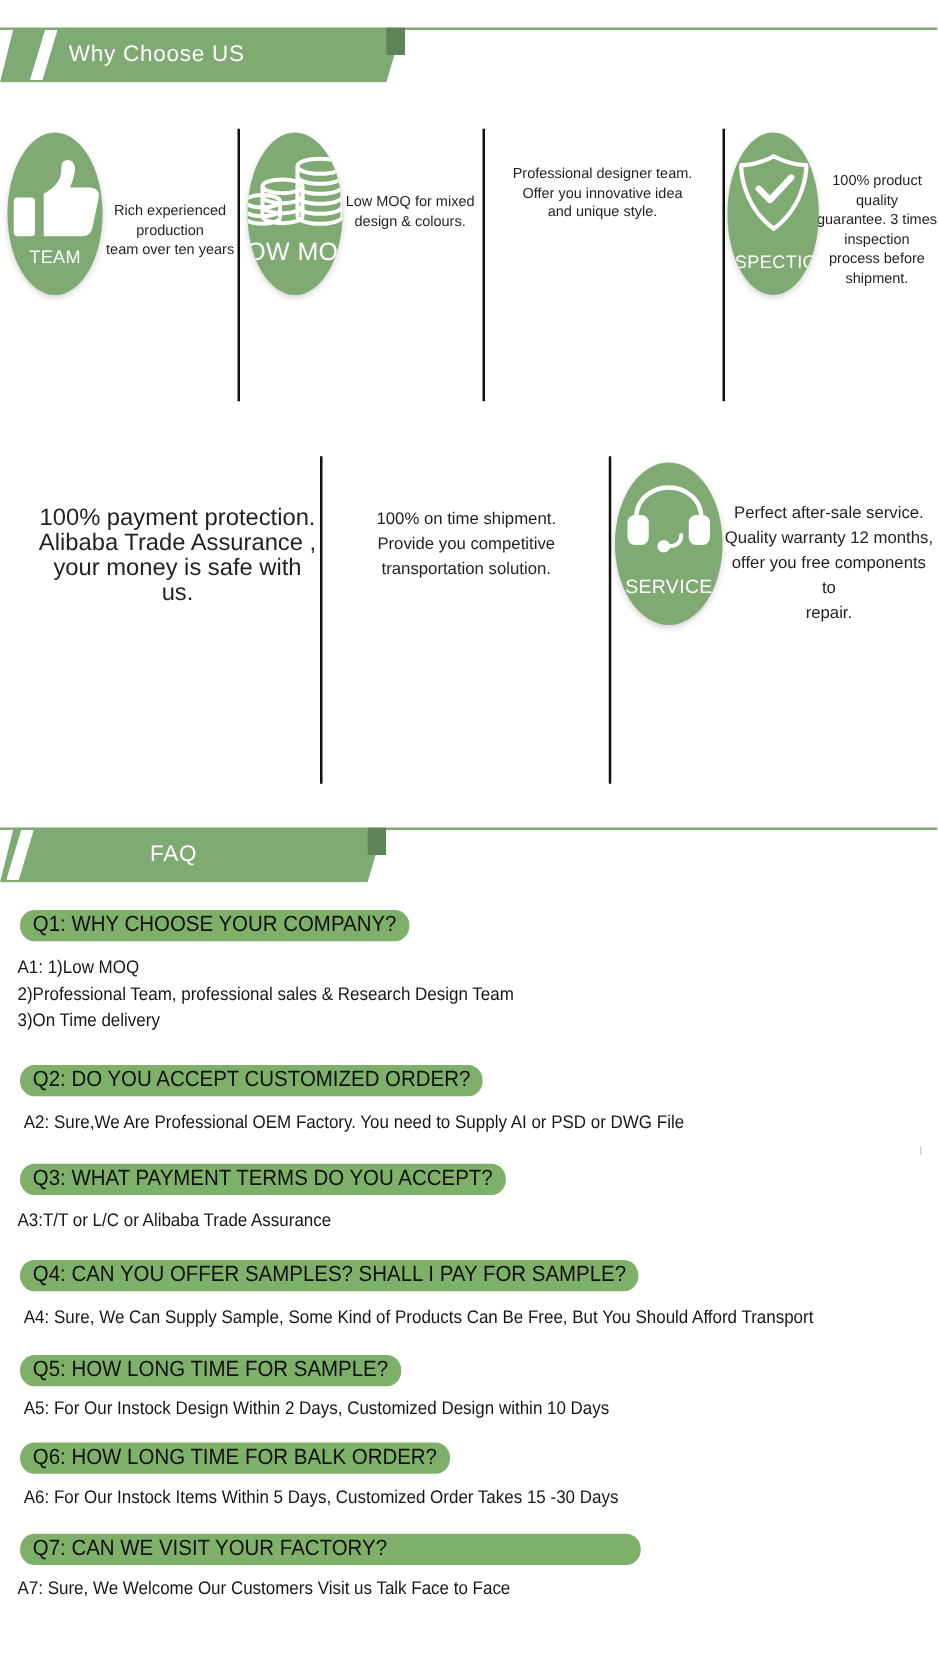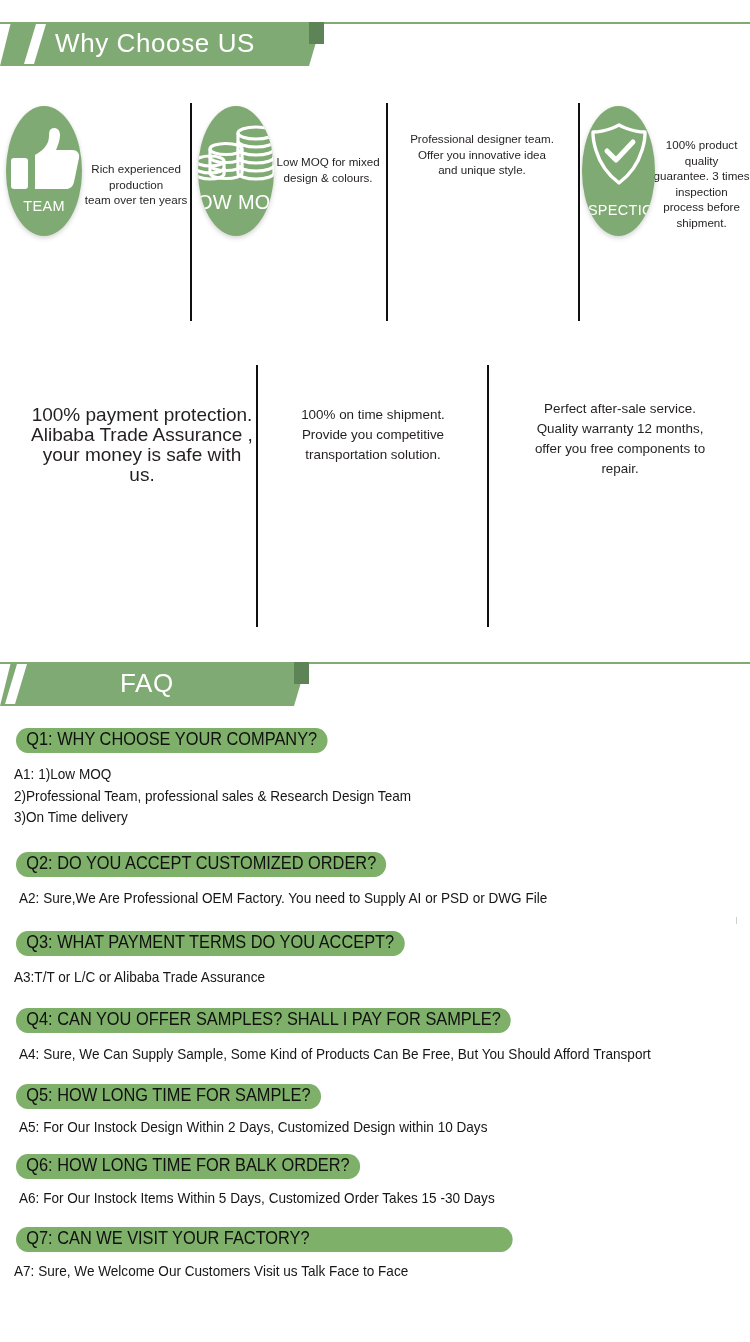--- a/index.html
+++ b/index.html
@@ -28,21 +28,21 @@
     clip-path: polygon(0 0, 100% 0, 100% 100%, 0 100%);
   }
   .banner .slash {
     position: absolute; top: 4px; height: 40px; width: 22px;
     background: #ffffff;
     clip-path: polygon(12px 0, 100% 0, 10px 100%, 0 100%);
   }
   .banner .btitle {
     position: absolute; top: 0; height: 46px;
     display: flex; align-items: center;
-    color: #ffffff; font-size: 26px; font-weight: 400;
+    color: #ffffff; font-size: 18px; font-weight: 400;
     letter-spacing: 0.6px; white-space: nowrap;
     font-family: "Liberation Sans", sans-serif;
   }
   .feat-row { position: absolute; left: 0; width: 750px; }
   .feat {
     position: absolute; top: 0;
     display: flex; flex-direction: row; align-items: center;
   }
   .circ {
     position: relative; border-radius: 50%;
@@ -185,20 +185,32 @@
 your money is safe with us.</div>
     </div>
 
     <div class="feat" style="left:262px; width:222px;">
       <div class="caption" style="margin-top:40px; width:222px; font-size:13.4px; line-height:20px;">100% on time shipment.
 Provide you competitive
 transportation solution.</div>
     </div>
 
     <div class="feat" style="left:492px; width:256px;">
+      <div class="circ" style="width:130px; height:130px; margin-top:5px;">
+        <svg width="72" height="66" viewBox="0 0 72 66" style="top:16px;">
+          <g fill="none" stroke="#ffffff" stroke-width="3.6" stroke-linecap="round">
+            <path d="M10 34 L10 28 C10 14 22 4 36 4 C50 4 62 14 62 28 L62 34"></path>
+            <path d="M46 42 C46 48 42 51 36 51" stroke-width="3.2"></path>
+          </g>
+          <rect x="3" y="26" width="17" height="24" rx="6" fill="#ffffff"></rect>
+          <rect x="52" y="26" width="17" height="24" rx="6" fill="#ffffff"></rect>
+          <circle cx="32" cy="51" r="5" fill="#ffffff"></circle>
+        </svg>
+        <div class="clabel" style="font-size:15.5px; margin-bottom:21px;">SERVICE</div>
+      </div>
       <div class="caption" style="margin-top:34px; width:256px; font-size:13.4px; line-height:20px;">Perfect after-sale service.
 Quality warranty 12 months,
 offer you  free components to
 repair.</div>
     </div>
   </div>
 
   <div class="banner" style="top:660px; width:750px;">
     <div class="rule" style="width:750px;"></div>
     <div class="plate" style="left:0; width:307px;"></div>

